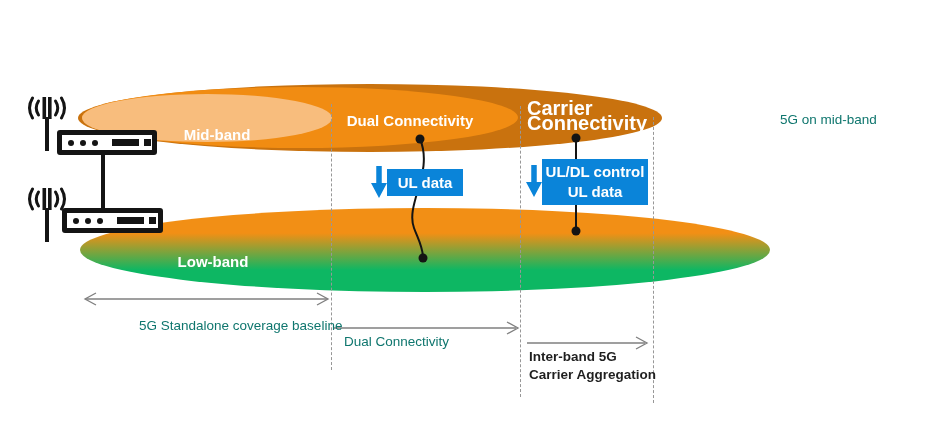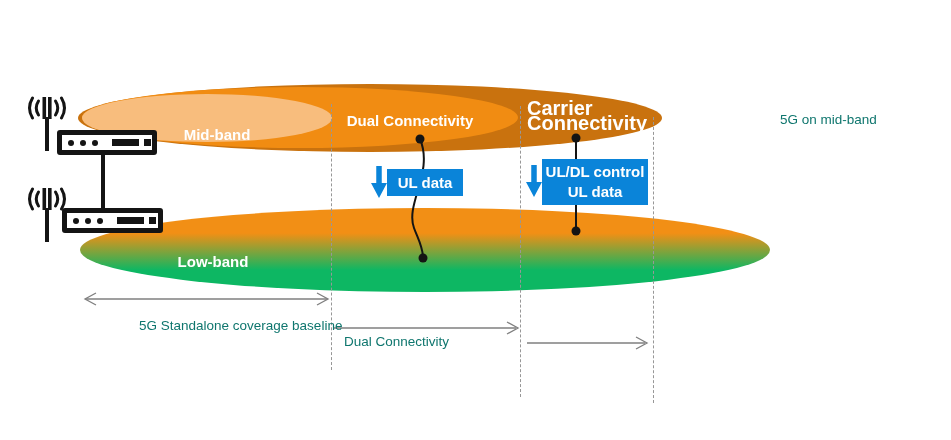--- a/index.html
+++ b/index.html
@@ -132,18 +132,22 @@
       <line x1="334" y1="328" x2="516" y2="328"></line>
       <path d="M507,322 L518,328 L507,334"></path>
       <line x1="527" y1="343" x2="645" y2="343"></line>
       <path d="M636,337 L647,343 L636,349"></path>
     </g>
   </svg>
   <div class="dlabel" style="left:107px;top:317px;margin-left:32px;">5G Standalone coverage baseline</div>
   <div class="dlabel" style="left:344px;top:333px;">
     <div>Dual Connectivity</div>
   </div>
+  <div class="dlabel bold" style="left:529px;top:348px;">
+    <div>Inter-band 5G</div>
+    <div>Carrier Aggregation</div>
+  </div>
 
   <div class="dlabel" style="left:780px;top:111px;">5G on mid-band</div>
   <div class="dlabel" style="left:778px;top:224px;">
   </div>
 
 </div>
 
 </body></html>

